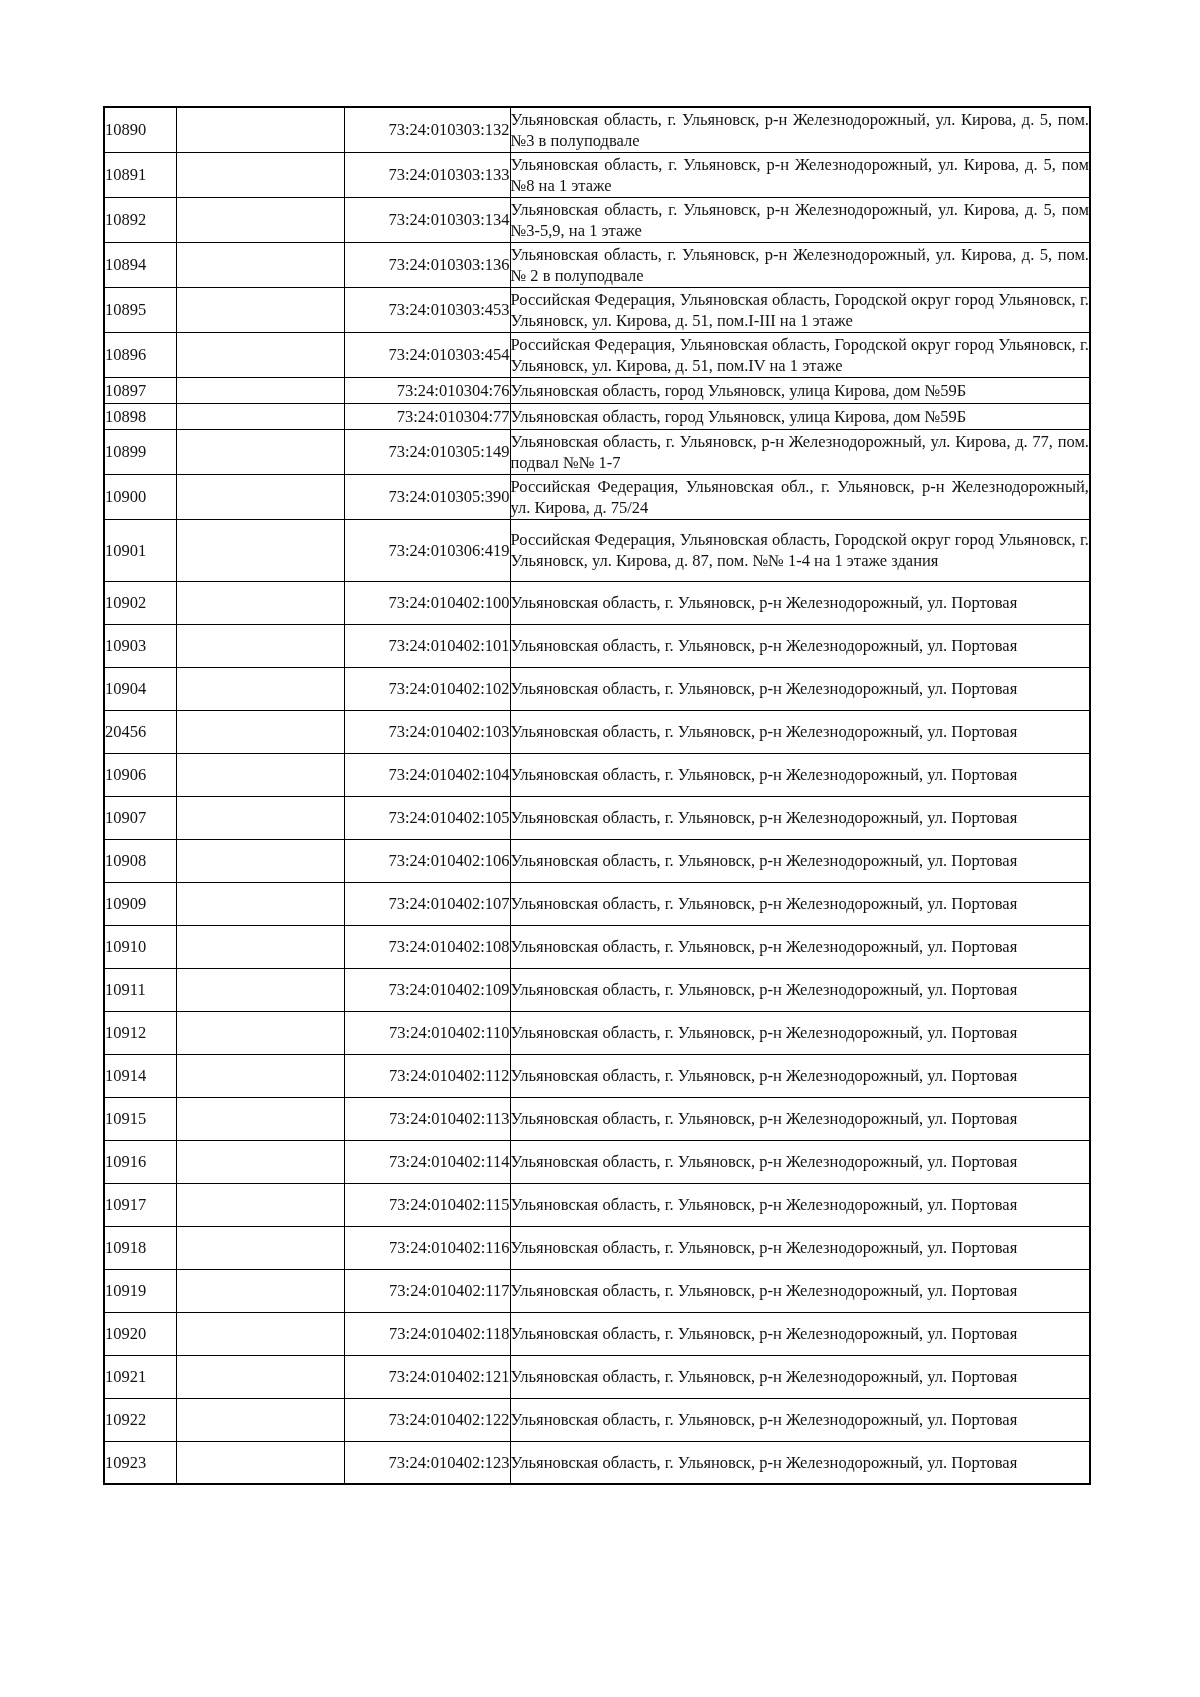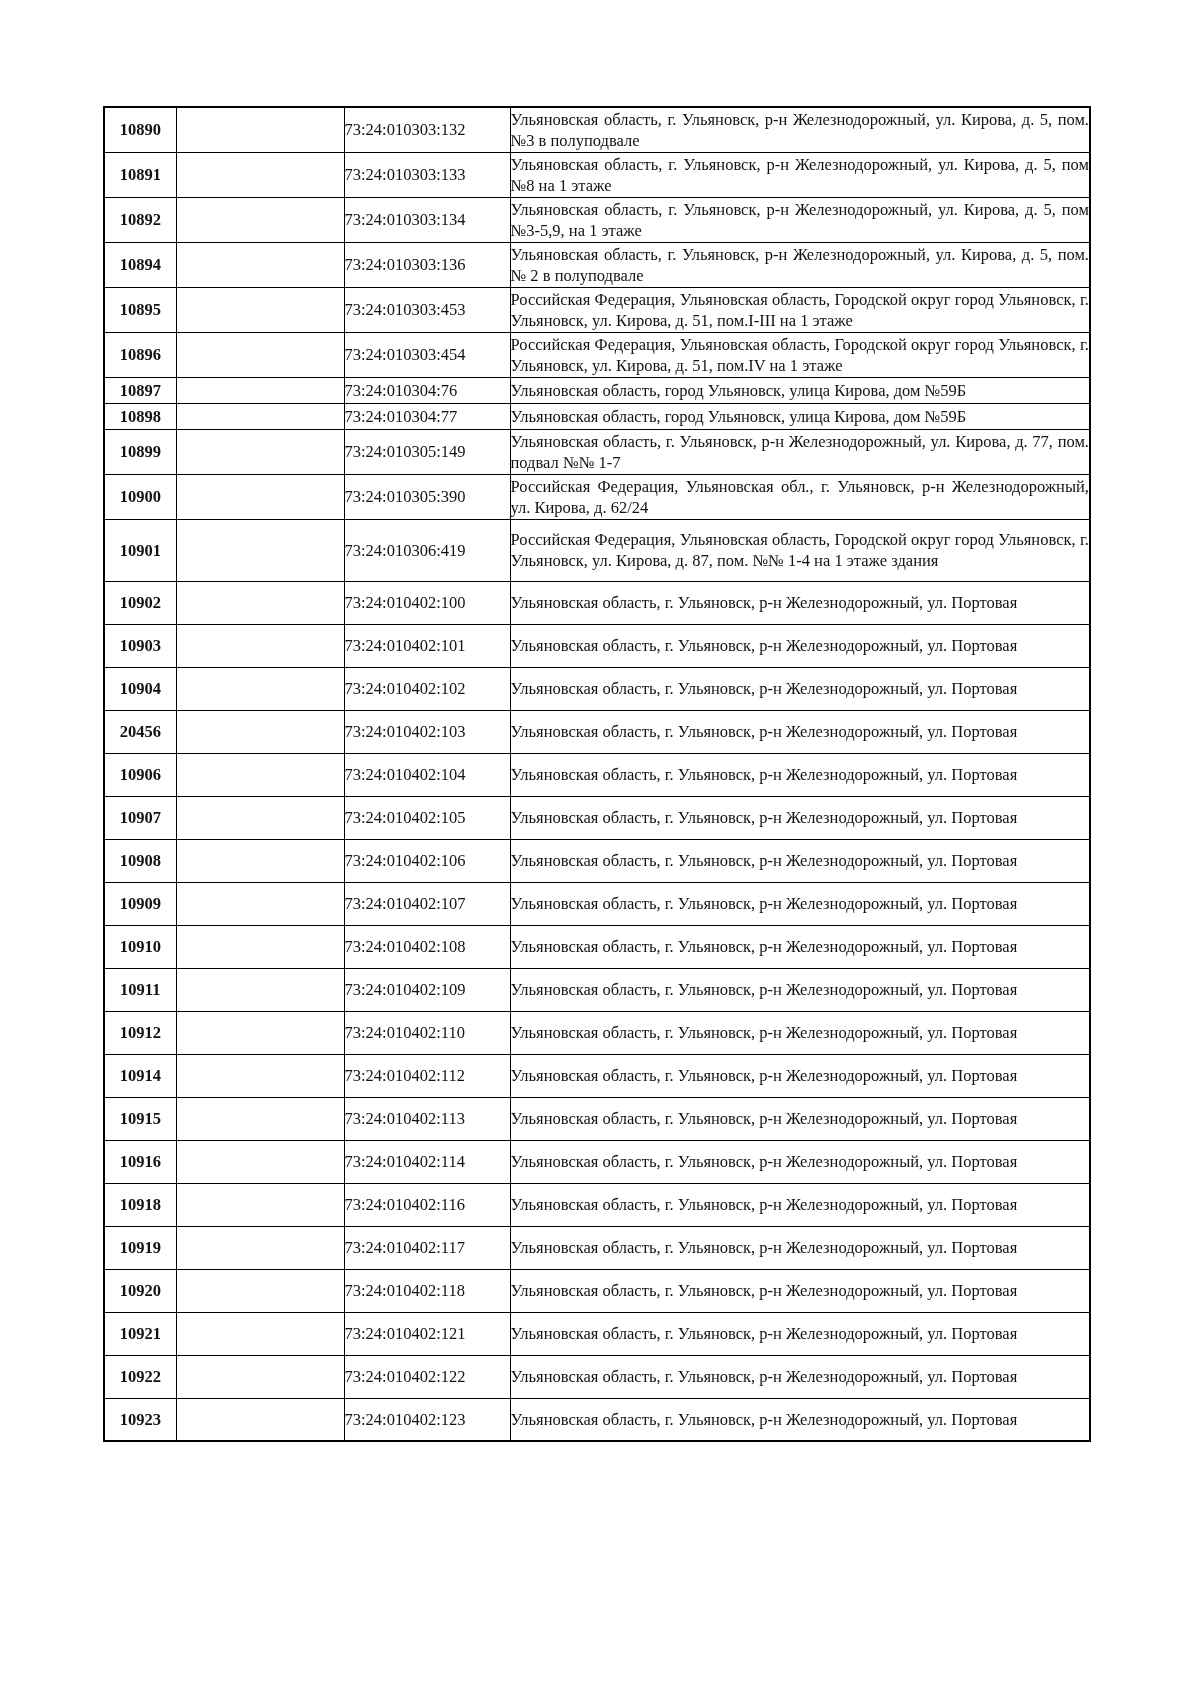--- a/index.html
+++ b/index.html
@@ -31,29 +31,28 @@
     border: 2.5px solid #000;
   }
   table.register td {
     border: 1.5px solid #000;
     font-size: 16.5px;
     line-height: 21px;
     overflow: hidden;
     padding: 0;
   }
   td.c-num {
-    text-align: center;
+    text-align: left;
     vertical-align: middle;
-    font-weight: bold;
   }
   td.c-blank {
     
   }
   td.c-cad {
-    text-align: left;
+    text-align: right;
     vertical-align: middle;
     white-space: nowrap;
   }
   td.c-addr {
     vertical-align: middle;
     padding: 1px 4px 2px 5px;
     text-align: justify;
     text-align-last: left;
     -moz-text-align-last: left;
   }
@@ -131,21 +130,21 @@
         <tr class="md">
           <td class="c-num">10899</td>
           <td class="c-blank"></td>
           <td class="c-cad">73:24:010305:149</td>
           <td class="c-addr">Ульяновская область, г. Ульяновск, р-н Железнодорожный, ул. Кирова, д. 77, пом. подвал №№ 1-7</td>
         </tr>
         <tr class="md">
           <td class="c-num">10900</td>
           <td class="c-blank"></td>
           <td class="c-cad">73:24:010305:390</td>
-          <td class="c-addr">Российская Федерация, Ульяновская обл., г. Ульяновск, р-н Железнодорожный, ул. Кирова, д. 62/24</td>
+          <td class="c-addr">Российская Федерация, Ульяновская обл., г. Ульяновск, р-н Железнодорожный, ул. Кирова, д. 75/24</td>
         </tr>
         <tr class="xl">
           <td class="c-num">10901</td>
           <td class="c-blank"></td>
           <td class="c-cad">73:24:010306:419</td>
           <td class="c-addr">Российская Федерация, Ульяновская область, Городской округ город Ульяновск, г. Ульяновск, ул. Кирова, д. 87, пом. №№ 1-4 на 1 этаже здания</td>
         </tr>
         <tr class="lg">
           <td class="c-num">10902</td>
           <td class="c-blank"></td>
@@ -221,20 +220,26 @@
         <tr class="lg">
           <td class="c-num">10915</td>
           <td class="c-blank"></td>
           <td class="c-cad">73:24:010402:113</td>
           <td class="c-addr">Ульяновская область, г. Ульяновск, р-н Железнодорожный, ул. Портовая</td>
         </tr>
         <tr class="lg">
           <td class="c-num">10916</td>
           <td class="c-blank"></td>
           <td class="c-cad">73:24:010402:114</td>
+          <td class="c-addr">Ульяновская область, г. Ульяновск, р-н Железнодорожный, ул. Портовая</td>
+        </tr>
+        <tr class="lg">
+          <td class="c-num">10917</td>
+          <td class="c-blank"></td>
+          <td class="c-cad">73:24:010402:115</td>
           <td class="c-addr">Ульяновская область, г. Ульяновск, р-н Железнодорожный, ул. Портовая</td>
         </tr>
         <tr class="lg">
           <td class="c-num">10918</td>
           <td class="c-blank"></td>
           <td class="c-cad">73:24:010402:116</td>
           <td class="c-addr">Ульяновская область, г. Ульяновск, р-н Железнодорожный, ул. Портовая</td>
         </tr>
         <tr class="lg">
           <td class="c-num">10919</td>

